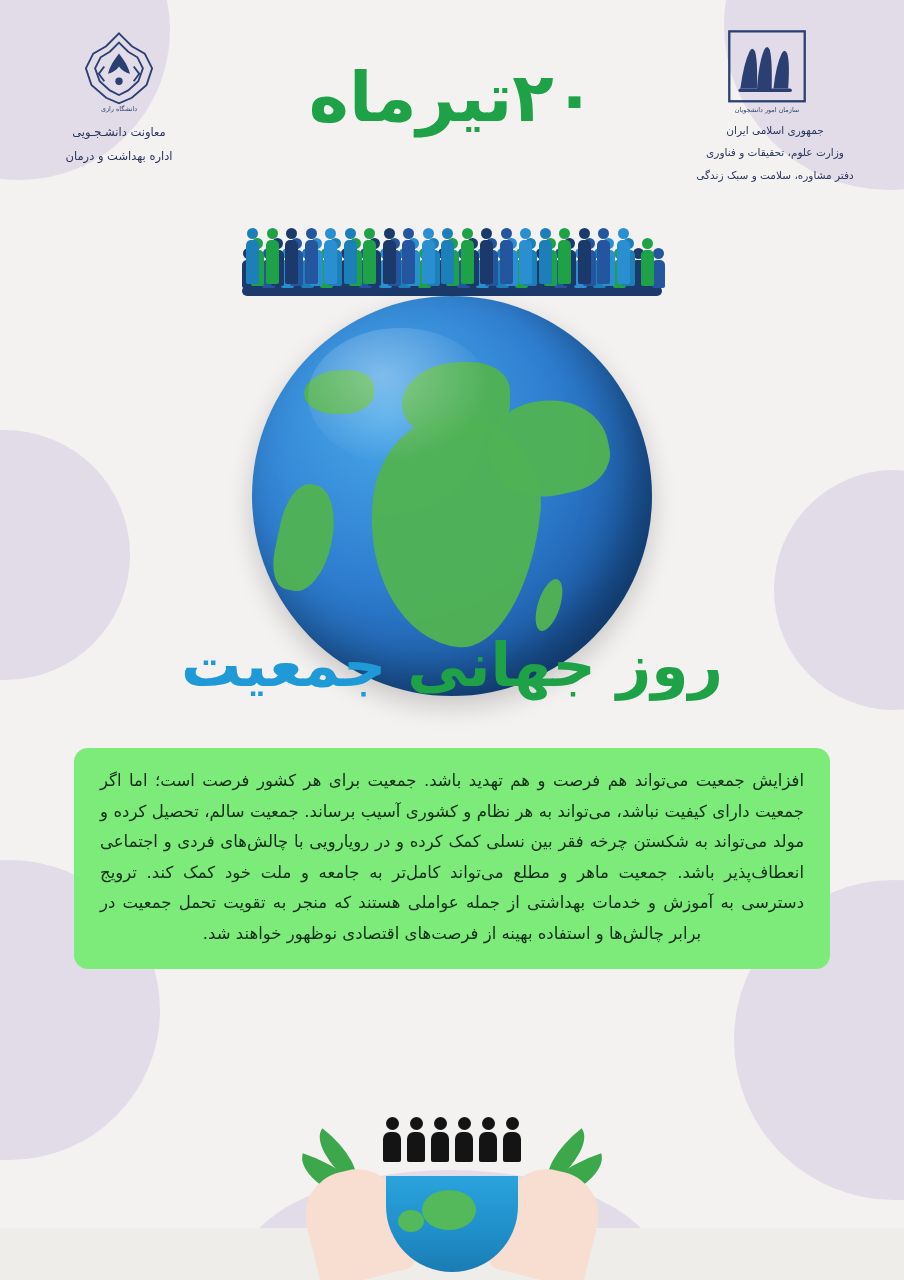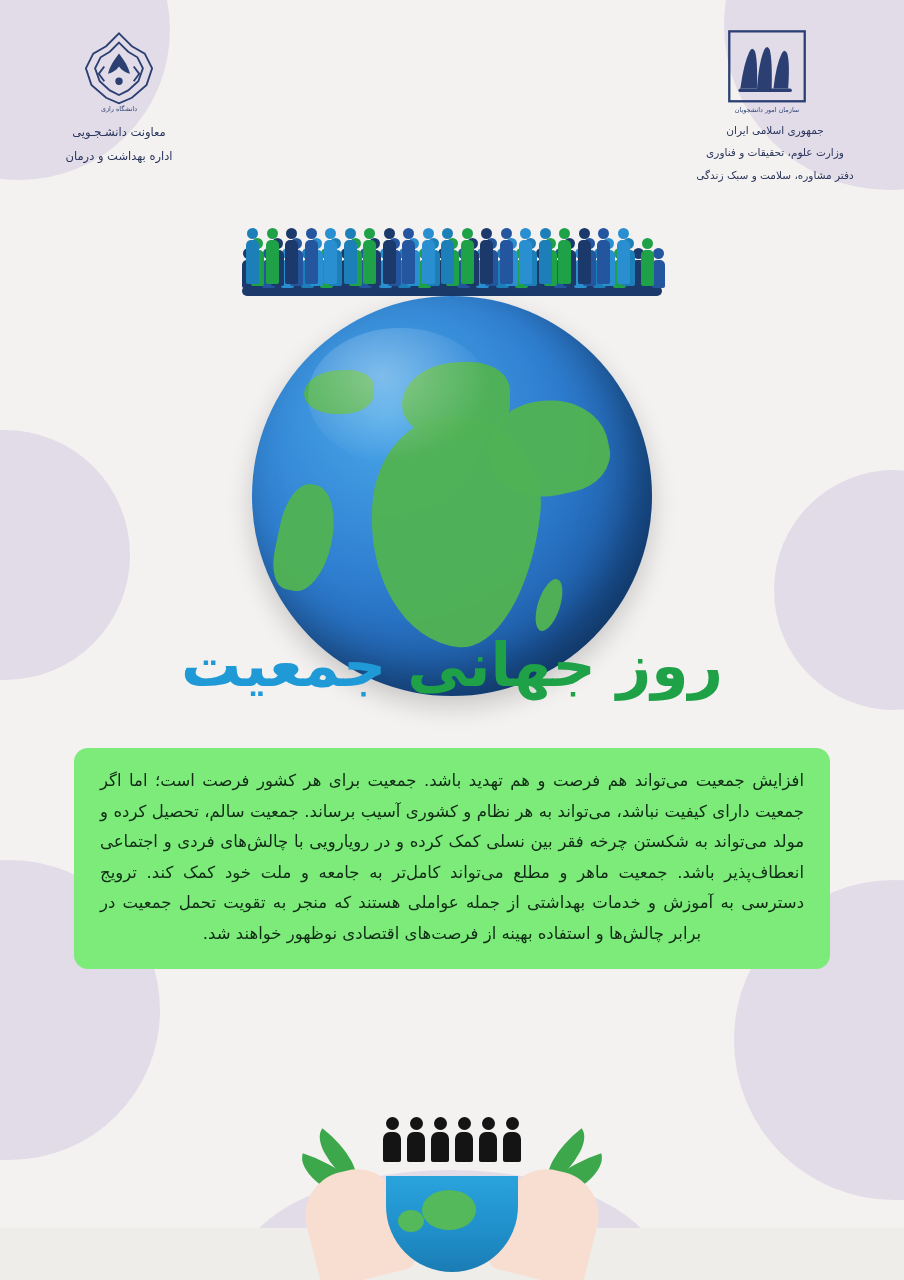--- a/index.html
+++ b/index.html
@@ -380,20 +380,21 @@
           <rect x="24" y="70" width="58" height="4" rx="2"></rect>
         </g>
         <text x="55" y="96" font-size="7" fill="#2b3f72" text-anchor="middle">سازمان امور دانشجویان</text>
       </svg>
     </div>
     <div class="logo-caption small">جمهوری اسلامی ایران</div>
     <div class="logo-caption small">وزارت علوم، تحقیقات و فناوری</div>
     <div class="logo-caption small">دفتر مشاوره، سلامت و سبک زندگی</div>
   </div>
 
+  <div class="date-heading">۲۰تیرماه</div>
 
   <div class="globe-wrap">
     <div class="crowd">
       <div class="crowd-bar"></div>
       <div id="crowd-people">
           <div class="person" style="left: 0px; bottom: 8px;">
             <div class="head" style="background:#1b3a6b"></div>
             <div class="body" style="height:28px;background:#1b3a6b"></div>
           </div>
           <div class="person" style="left: 19.5px; bottom: 8px;">

